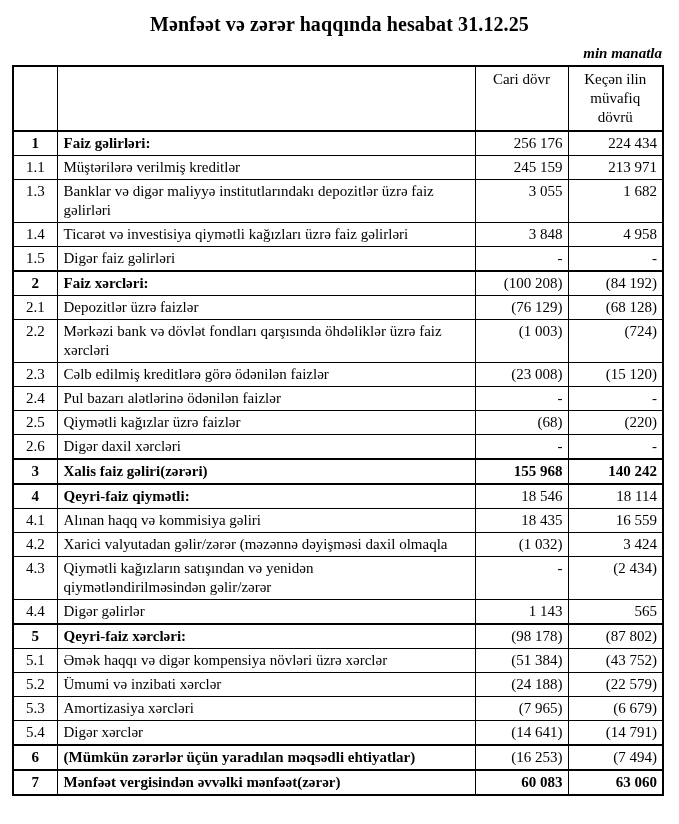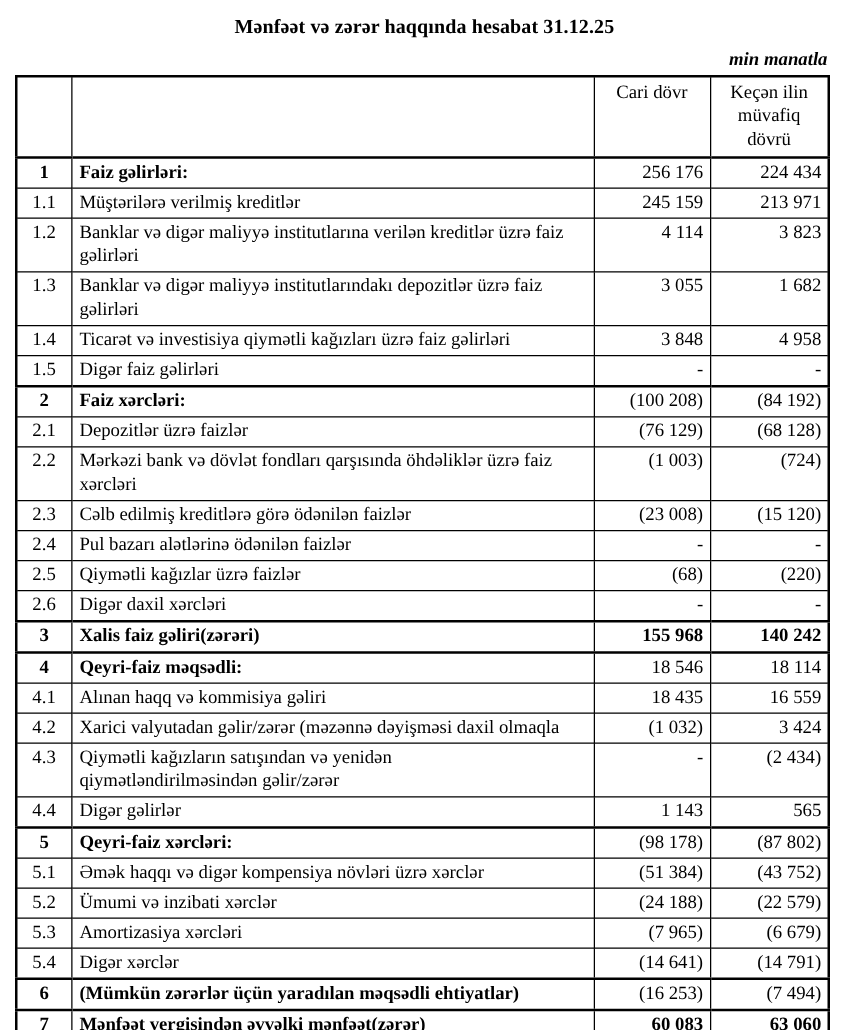--- a/index.html
+++ b/index.html
@@ -13,21 +13,21 @@
     position: relative;
     width: 679px;
     height: 824px;
     background: #ffffff;
     overflow: hidden;
   }
   .title {
     margin: 0;
     padding-top: 13px;
     text-align: center;
-    font-size: 16px;
+    font-size: 20px;
     font-weight: bold;
     letter-spacing: 0.1px;
   }
   .unit-note {
     width: 650px;
     margin: 9px 0 3px 12px;
     text-align: right;
     font-size: 15px;
     font-weight: bold;
     font-style: italic;
@@ -104,26 +104,20 @@
           <td class="current">256 176</td>
           <td class="previous">224 434</td>
         </tr>
         <tr>
           <td class="num">1.1</td>
           <td class="label">Müştərilərə verilmiş kreditlər</td>
           <td class="current">245 159</td>
           <td class="previous">213 971</td>
         </tr>
         <tr>
-          <td class="num">1.2</td>
-          <td class="label">Banklar və digər maliyyə institutlarına verilən kreditlər üzrə faiz gəlirləri</td>
-          <td class="current">4 114</td>
-          <td class="previous">3 823</td>
-        </tr>
-        <tr>
           <td class="num">1.3</td>
           <td class="label">Banklar və digər maliyyə institutlarındakı depozitlər üzrə faiz gəlirləri</td>
           <td class="current">3 055</td>
           <td class="previous">1 682</td>
         </tr>
         <tr>
           <td class="num">1.4</td>
           <td class="label">Ticarət və investisiya qiymətli kağızları üzrə faiz gəlirləri</td>
           <td class="current">3 848</td>
           <td class="previous">4 958</td>
@@ -177,21 +171,21 @@
           <td class="previous">-</td>
         </tr>
         <tr class="section boldvals">
           <td class="num">3</td>
           <td class="label">Xalis faiz gəliri(zərəri)</td>
           <td class="current">155 968</td>
           <td class="previous">140 242</td>
         </tr>
         <tr class="section">
           <td class="num">4</td>
-          <td class="label">Qeyri-faiz məqsədli:</td>
+          <td class="label">Qeyri-faiz qiymətli:</td>
           <td class="current">18 546</td>
           <td class="previous">18 114</td>
         </tr>
         <tr>
           <td class="num">4.1</td>
           <td class="label">Alınan haqq və kommisiya gəliri</td>
           <td class="current">18 435</td>
           <td class="previous">16 559</td>
         </tr>
         <tr>

